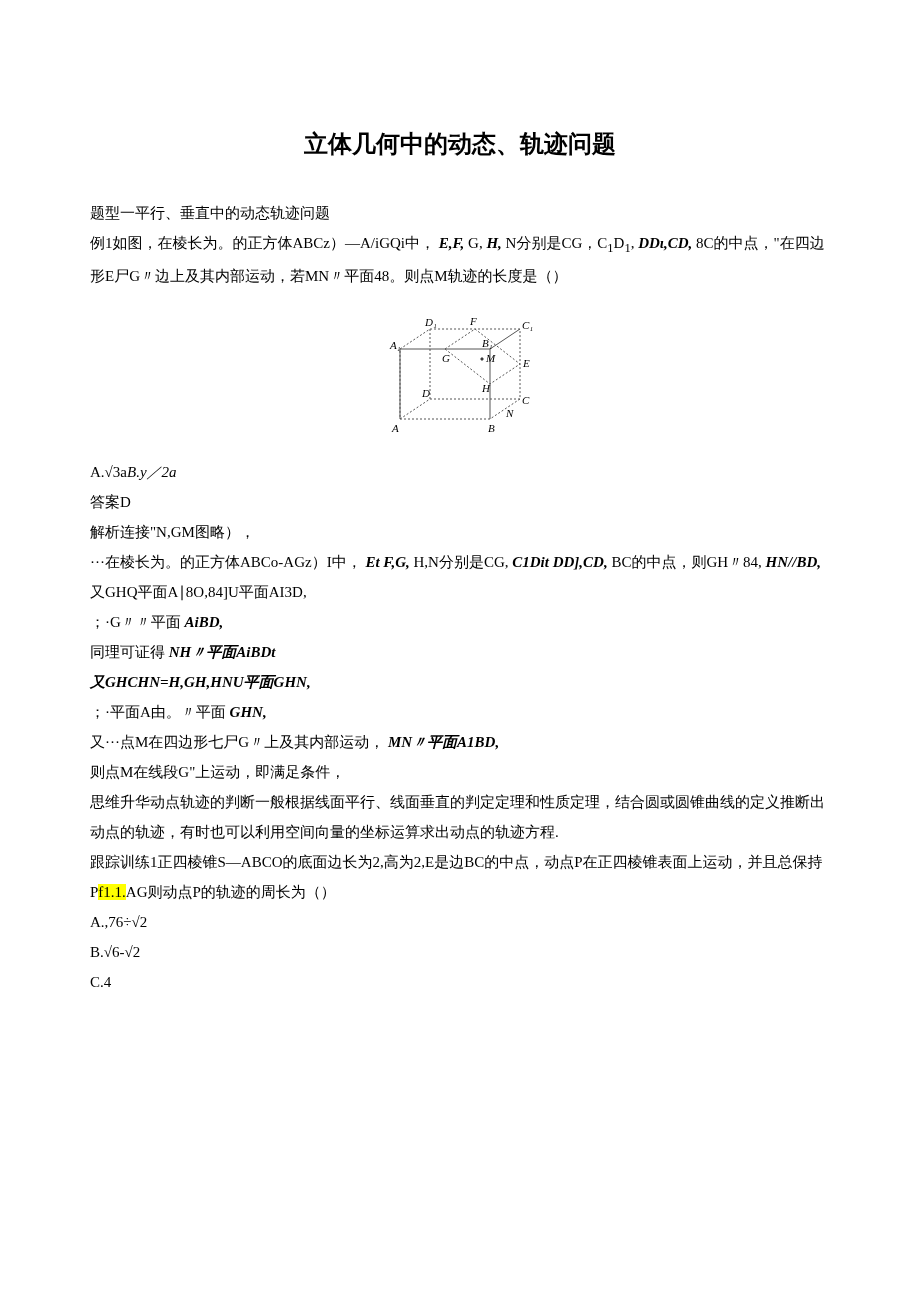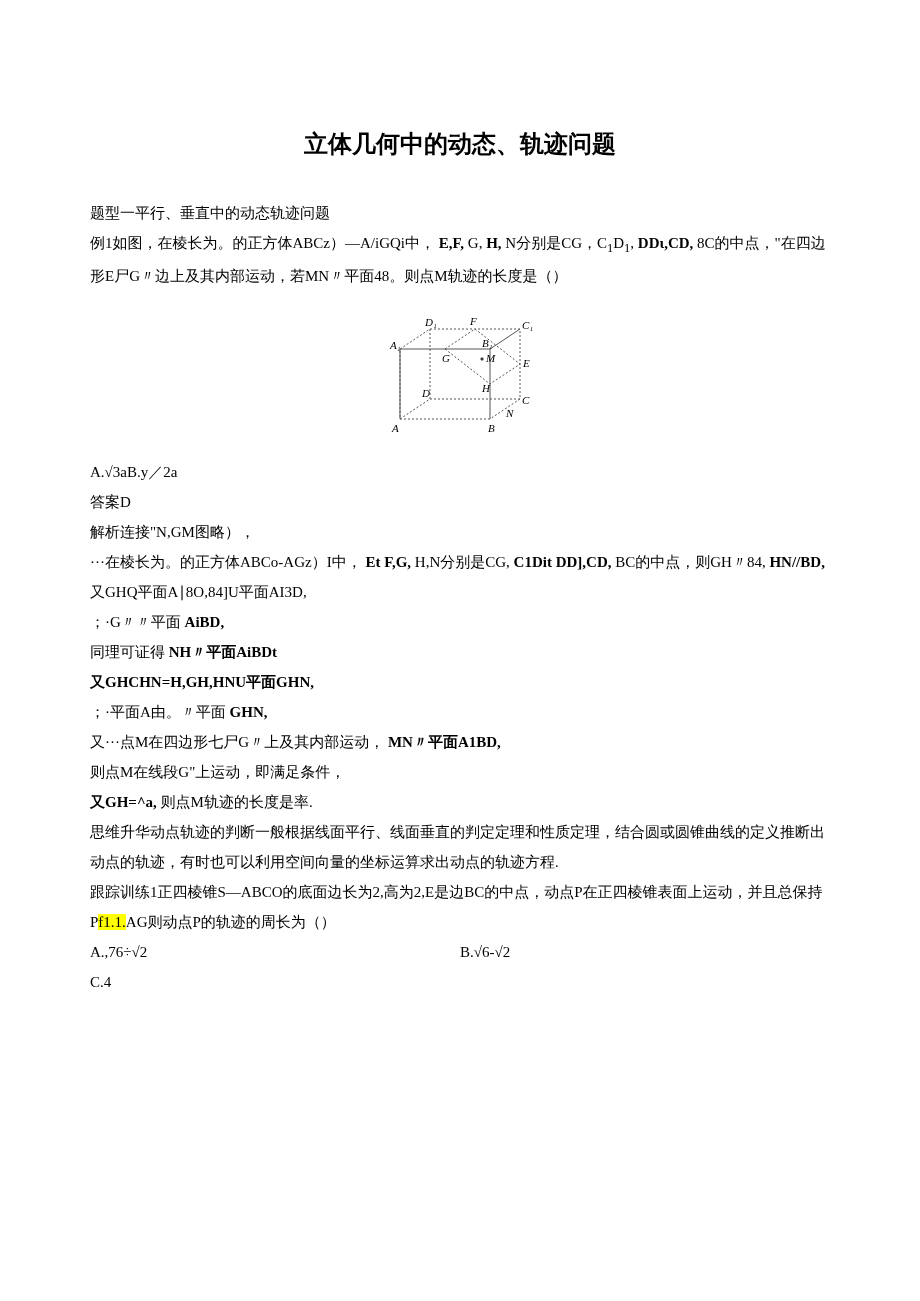--- a/index.html
+++ b/index.html
@@ -20,30 +20,31 @@
   }
   .title {
     text-align: center;
     font-family: "Microsoft YaHei", "微软雅黑", sans-serif;
     font-size: 24px;
     font-weight: bold;
     margin-bottom: 30px;
   }
   .para { margin: 0; }
   .bold { font-weight: bold; }
-  .italic { }
+  .italic { font-style: italic; }
   .figure {
     display: block;
     margin: 8px auto;
   }
   .highlight {
     background: #ffff00;
   }
   .options-row {
     display: flex;
+    flex-direction: column;
   }
   .opt-left { width: 50%; }
   .opt-right { width: 50%; }
 </style>
 </head>
 <body>
 
 <div class="page">
 
   <div class="title">立体几何中的动态、轨迹问题</div>
@@ -127,24 +128,20 @@
     <span class="italic bold">GHN,</span>
   </p>
 
   <p class="para">
     <span>又···点M在四边形七尸G〃上及其内部运动，</span>
     <span class="italic bold">MN〃平面A1BD,</span>
   </p>
 
   <p class="para">则点M在线段G"上运动，即满足条件，</p>
 
-  <p class="para">
-    <span class="italic bold">又GH=^a,</span>
-    <span>则点M轨迹的长度是率.</span>
-  </p>
 
   <p class="para">思维升华动点轨迹的判断一般根据线面平行、线面垂直的判定定理和性质定理，结合圆或圆锥曲线的定义推断出动点的轨迹，有时也可以利用空间向量的坐标运算求出动点的轨迹方程.</p>
 
   <p class="para">
     <span>跟踪训练1正四棱锥S—ABCO的底面边长为2,高为2,E是边BC的中点，动点P在正四棱锥表面上运动，并且总保持P</span><span class="highlight">f1.1.</span><span>AG则动点P的轨迹的周长为（）</span>
   </p>
 
   <div class="options-row">
     <div class="opt-left">A.,76÷√2</div>
     <div class="opt-right">B.√6-√2</div>

